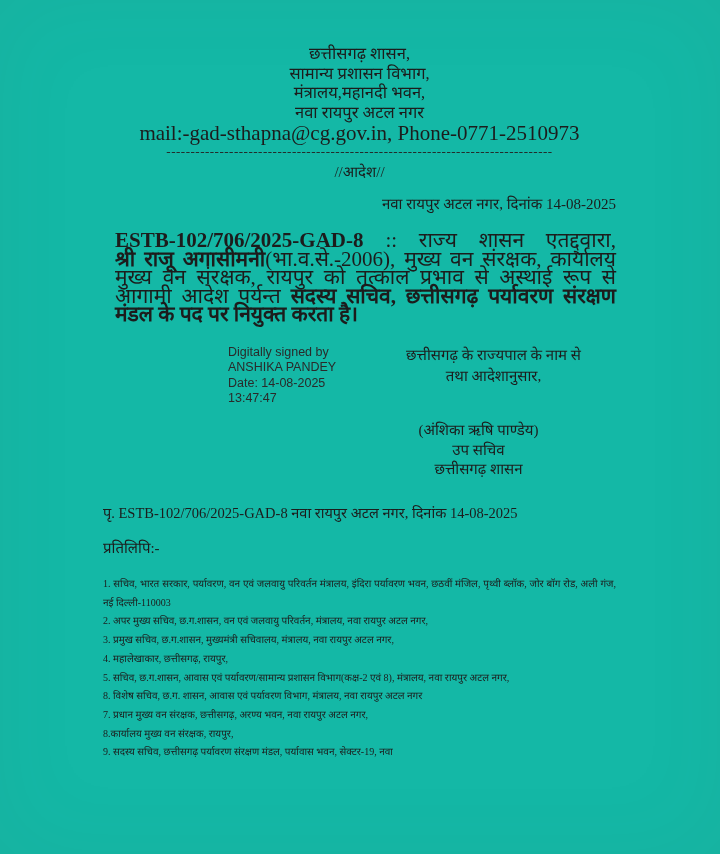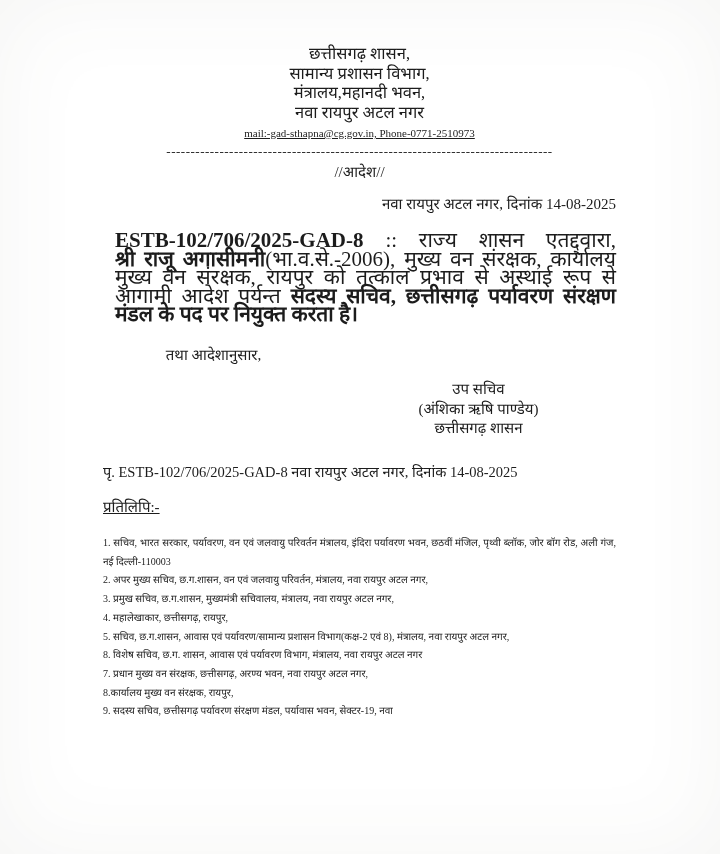--- a/index.html
+++ b/index.html
@@ -1,40 +1,40 @@
 <!DOCTYPE html>
 <html><head>
 <meta charset="utf-8">
 <style>
   * { margin:0; padding:0; box-sizing:border-box; }
   html,body { background:#e9e8e5; }
   .page {
-    width:720px; height:854px; background:#ffffff; color:#1c1c1c;
+    width:720px; height:854px; background:#14b8a6; color:#1c1c1c;
     font-family:"Liberation Serif","DejaVu Serif",serif;
     padding:44px 104px 0 103px; position:relative; overflow:hidden;
     box-shadow: inset 0 0 90px rgba(90,80,60,.06);
   }
   .doc-header { text-align:center; font-size:16.5px; line-height:19.5px; }
-  .contact-line { text-align:center; font-size:11px; line-height:20px; margin-top:1px;text-decoration:underline; }
+  .contact-line { text-align:center; font-size:21px; line-height:20px; margin-top:1px; }
   .divider { width:432px; margin:1px auto 0; text-align:center; white-space:nowrap;
              overflow:hidden; font-size:13px; letter-spacing:.5px; color:#242424; }
   .order-title { text-align:center; font-size:15px; margin-top:1px; }
   .dateline { text-align:right; font-size:15px; margin-top:12px; }
   .order-para { margin:18px 0 0 12px; font-size:21px; line-height:18.6px; text-align:justify; }
   .b { font-weight:bold; }
   .sep { word-spacing:13px; margin-left:22px; }
   .sig-row { display:flex; margin-top:21px; align-items:flex-start; }
   .digital-sig { margin-left:125px; width:155px;
     font-family:"Liberation Sans","DejaVu Sans",sans-serif;
     font-size:12.5px; line-height:15.5px; color:#2a2a2a; }
   .authority { margin-left:8px; width:205px; text-align:center; font-size:15px; line-height:21px; }
   .signer-block { margin-left:258px; margin-top:14px; width:235px; text-align:center;
     font-size:15px; line-height:19.7px; }
   .ref-line { margin-top:22px; font-size:14.5px; }
-  .copy-label { margin-top:15px; font-size:15px;text-decoration:underline; }
+  .copy-label { margin-top:15px; font-size:15px; }
   .copy-list { margin-top:18px; font-size:10px; line-height:18.7px; text-align:justify; }
   .copy-list p { margin:0; }
 </style>
 </head>
 <body>
 
 <div class="page">
 
   <header class="doc-header">
     <div>छत्तीसगढ़ शासन,</div>
@@ -47,28 +47,35 @@
 
   <div class="divider">--------------------------------------------------------------------------------</div>
 
   <div class="order-title">//आदेश//</div>
 
   <div class="dateline">नवा रायपुर अटल नगर, दिनांक 14-08-2025</div>
 
   <p class="order-para"><span class="b">ESTB-102/706/2025-GAD-8</span><span class="sep">:: राज्य शासन एतद्द्वारा,</span> <span class="b">श्री राजू अगासीमनी</span><span>(भा.व.से.-2006), मुख्य वन संरक्षक, कार्यालय मुख्य वन संरक्षक, रायपुर को तत्काल प्रभाव से अस्थाई रूप से आगामी आदेश पर्यन्त</span> <span class="b">सदस्य सचिव, छत्तीसगढ़ पर्यावरण संरक्षण मंडल के पद पर नियुक्त करता है।</span></p>
 
   <div class="sig-row">
+    <div class="digital-sig">
+      <div>Digitally signed by</div>
+      <div>ANSHIKA PANDEY</div>
+      <div>Date: 14-08-2025</div>
+      <div>13:47:47</div>
+    </div>
     <div class="authority">
+      <div>छत्तीसगढ़ के राज्यपाल के नाम से</div>
       <div>तथा आदेशानुसार,</div>
     </div>
   </div>
 
   <div class="signer-block">
+    <div>(अंशिका ऋषि पाण्डेय)</div>
     <div>उप सचिव</div>
-    <div>(अंशिका ऋषि पाण्डेय)</div>
     <div>छत्तीसगढ़ शासन</div>
   </div>
 
   <div class="ref-line">पृ. ESTB-102/706/2025-GAD-8 नवा रायपुर अटल नगर, दिनांक 14-08-2025</div>
 
   <div class="copy-label">प्रतिलिपि:-</div>
 
   <div class="copy-list">
     <p>1. सचिव, भारत सरकार, पर्यावरण, वन एवं जलवायु परिवर्तन मंत्रालय, इंदिरा पर्यावरण भवन, छठवीं मंजिल, पृथ्वी ब्लॉक, जोर बॉग रोड, अली गंज, नई दिल्ली-110003</p>
     <p>2. अपर मुख्य सचिव, छ.ग.शासन, वन एवं जलवायु परिवर्तन, मंत्रालय, नवा रायपुर अटल नगर,</p>

